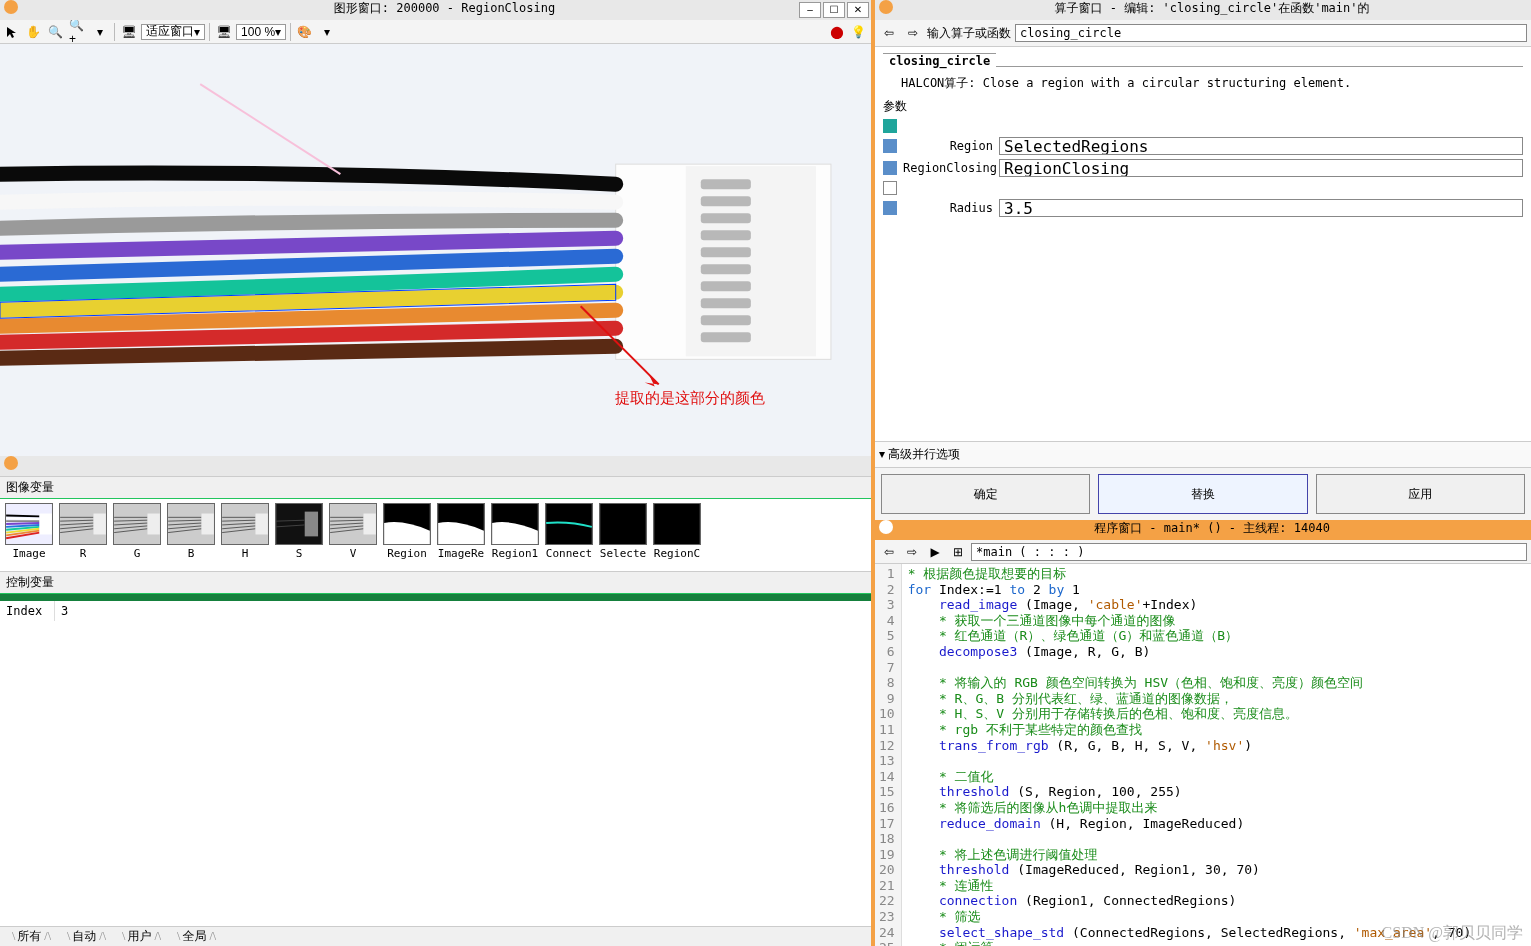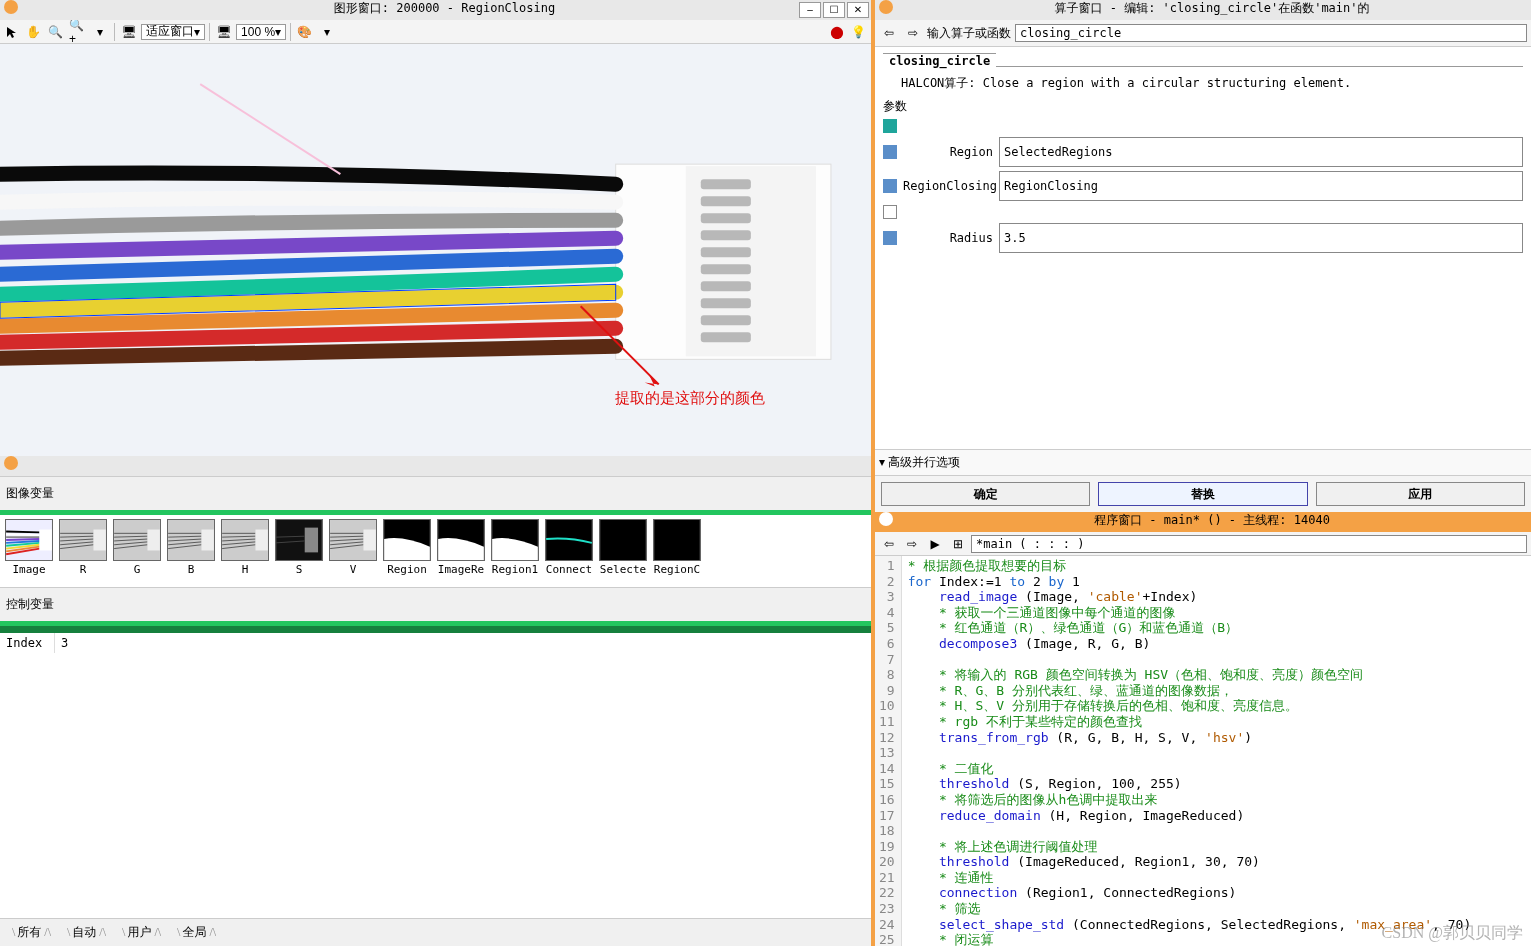--- a/index.html
+++ b/index.html
@@ -20,52 +20,52 @@
 .tool-btn { width: 20px; height: 20px; border: 1px solid transparent; display: inline-flex; align-items: center; justify-content: center; cursor: pointer; font-size: 12px; }
 .dropdown { height: 16px; border: 1px solid #999; background: #fff; font-size: 12px; padding: 0 4px; display: inline-flex; align-items: center; cursor: pointer; }
 .sep { width: 1px; height: 18px; background: #bbb; margin: 0 2px; }
 
 
 .gfx { flex: 0 0 412px; background: #f0f3f8; position: relative; overflow: hidden; }
 .cable-img { position: absolute; inset: 0; }
 .annotation { position: absolute; color: #e01010; font-size: 15px; font-weight: 500; }
 
 
-.var-section-title { background: #f0f0f0; border-top: 1px solid #ccc; border-bottom: 5px solid #22c55e; padding: 8px 6px; font-size: 12px; font-family: "SimSun"; }
+.var-section-title { background: #f0f0f0; border-top: 1px solid #ccc; border-bottom: 1px solid #22c55e; padding: 2px 6px; font-size: 12px; font-family: "SimSun"; }
 .thumbs { display: flex; padding: 4px; gap: 4px; background: #fff; height: 72px; overflow-x: auto; position: relative; }
 .thumb { width: 50px; display: flex; flex-direction: column; align-items: center; cursor: pointer; }
 .thumb-img { width: 48px; height: 42px; border: 1px solid #666; background: #ddd; position: relative; overflow: hidden; }
 .thumb-label { font-size: 11px; font-family: monospace; margin-top: 2px; white-space: nowrap; overflow: hidden; text-overflow: ellipsis; max-width: 50px; }
 .ctrl-vars { flex: 1; background: #fff; border-top: 7px solid #15803d; }
 .ctrl-row { display: flex; }
 .ctrl-cell-name { width: 55px; padding: 3px 6px; border-right: 1px solid #ddd; font-family: monospace; }
 .ctrl-cell-val { padding: 3px 6px; font-family: monospace; }
-.bottom-tabs { display: flex; background: #f0f0f0; border-top: 1px solid #ccc; height: 28px; align-items: center; padding-left: 4px; font-family: "SimSun"; }
+.bottom-tabs { display: flex; background: #f0f0f0; border-top: 1px solid #ccc; height: 20px; align-items: center; padding-left: 4px; font-family: "SimSun"; }
 .bottom-tab { padding: 0 8px; cursor: pointer; }
 .bottom-tab::before { content: "\\"; margin-right: 2px; color: #888; }
 .bottom-tab::after { content: " /\\"; color: #888; }
 
 
 .op-inputrow { display: flex; align-items: center; padding: 3px 4px; background: #f4f4f4; border-bottom: 1px solid #ccc; gap: 4px; }
 .op-inputrow label { font-family: Liberation Sans, sans-serif; white-space: nowrap; }
 .op-inputrow input { flex: 1; height: 18px; border: 1px solid #888; padding: 0 4px; font-family: monospace; font-size: 12px; }
 .op-body { background: #fff; flex: 1; padding: 6px 8px; font-family: monospace; font-size: 12px; overflow: auto; }
 .op-name { font-weight: bold; border-top: 1px solid #999; border-bottom: none; position: relative; padding: 0 6px; margin-bottom: 6px; display: inline-block; background: #fff; }
 .op-name-line { border-top: 1px solid #999; margin-top: -8px; margin-bottom: 8px; }
 .op-desc { padding-left: 18px; margin-bottom: 6px; }
 .op-section { font-family: "SimSun"; margin: 4px 0; }
 .param-row { display: flex; align-items: center; margin: 4px 0; gap: 6px; }
 .param-icon { width: 14px; height: 14px; background: #5a8ec9; display: inline-block; }
 .param-icon.teal { background: #1fa59b; }
 .param-icon.empty { background: transparent; border: 1px solid #888; }
 .param-label { width: 90px; text-align: right; font-family: monospace; }
-.param-input { flex: 1; height: 30px; border: 1px solid #888; padding: 0 4px; font-family: monospace; font-size: 12px; }
+.param-input { flex: 1; height: 18px; border: 1px solid #888; padding: 0 4px; font-family: monospace; font-size: 16px; }
 .expander { cursor: pointer; font-family: "SimSun"; padding: 4px; border-top: 1px solid #ccc; background: #f9f9f9; }
 .btn-row { display: flex; gap: 8px; padding: 6px; background: #f4f4f4; border-top: 1px solid #ccc; }
-.btn { flex: 1; height: 24px; border: 1px solid #888; background: #f0f0f0; cursor: pointer; font-family: "SimSun"; font-size: 12px; font-weight: bold; }
+.btn { flex: 1; height: 40px; border: 1px solid #888; background: #f0f0f0; cursor: pointer; font-family: "SimSun"; font-size: 12px; }
 .btn.primary { border: 1px solid #44a; background: #eef4ff; }
 
 
 .prog-toolbar { display: flex; align-items: center; padding: 2px 4px; background: #f4f4f4; border-bottom: 1px solid #ccc; gap: 3px; height: 24px; }
 .prog-toolbar input { height: 18px; border: 1px solid #888; padding: 0 4px; font-family: monospace; font-size: 12px; width: 110px; }
 .code-area { flex: 1; display: flex; background: #fff; overflow: auto; font-family: Consolas, monospace; font-size: 13px; line-height: 1.2; position: relative; }
 .gutter { background: #f4f4f4; color: #888; text-align: right; padding: 2px 6px 2px 4px; border-right: 1px solid #ddd; user-select: none; }
 .code { padding: 2px 6px; white-space: pre; }
 .gutter div, .code div { height: 15.6px; }
 .kw { color: #1a66cc; }

